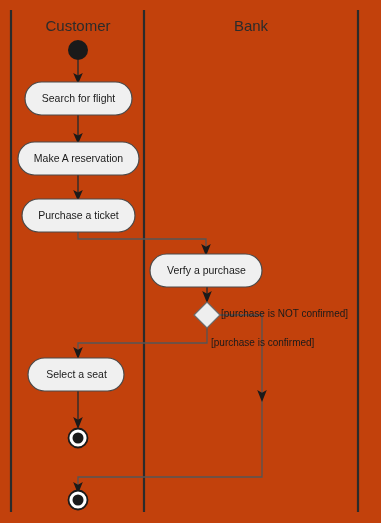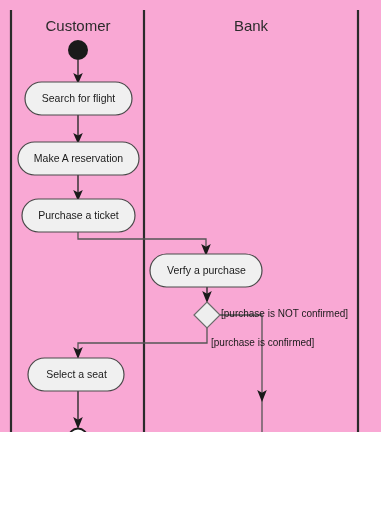--- a/index.html
+++ b/index.html
@@ -3,22 +3,22 @@
 <meta charset="utf-8">
 <style>
   html, body {
     margin: 0;
     padding: 0;
     background: #ffffff;
   }
   #diagram-root {
     position: relative;
     width: 381px;
-    height: 432px;
-    background: #f9a8d4;
+    height: 523px;
+    background: #c2410c;
     font-family: "Liberation Sans", sans-serif;
     overflow: hidden;
   }
   svg.canvas {
     position: absolute;
     left: 0;
     top: 0;
     width: 381px;
     height: 523px;
   }

